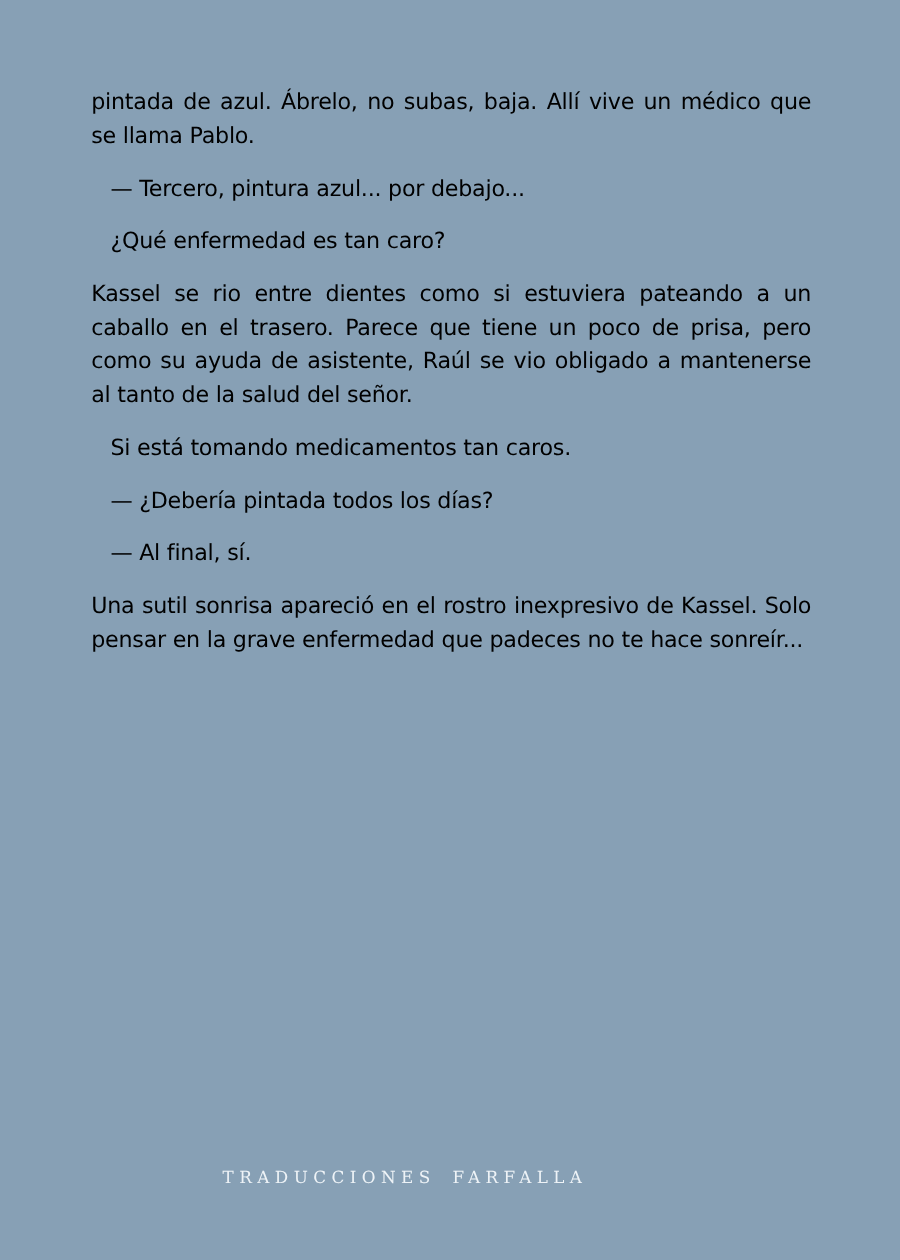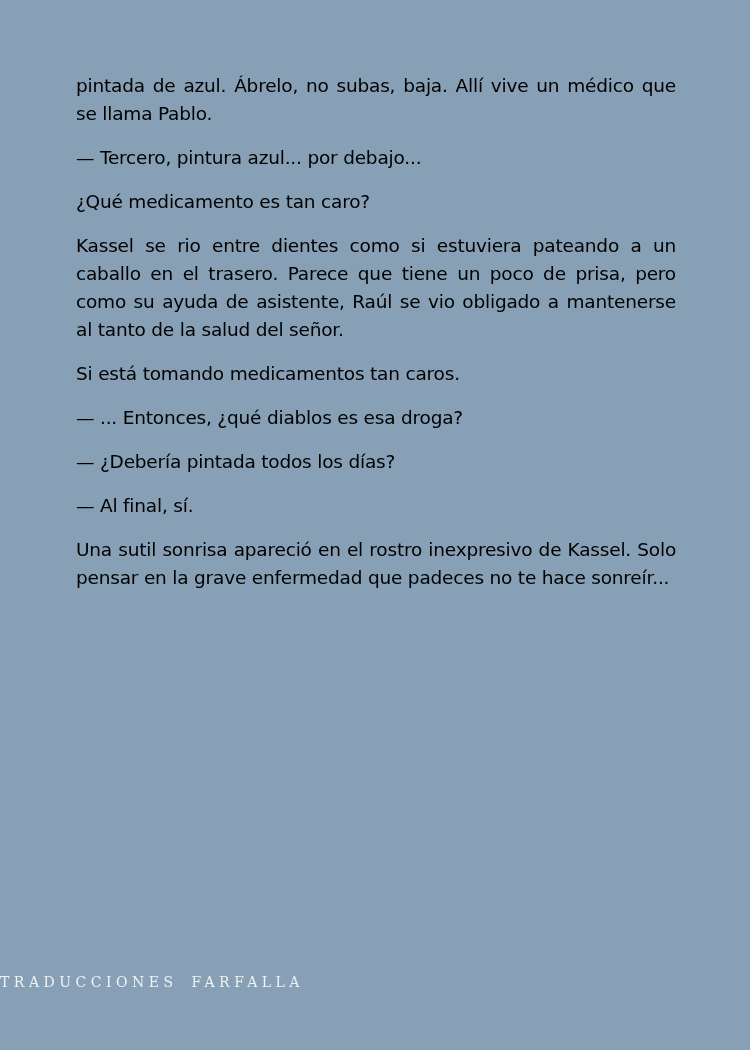--- a/index.html
+++ b/index.html
@@ -23,46 +23,47 @@
       line-height: 28px;
       color: #000000;
       letter-spacing: -0.2px;
     }
     .para {
       margin: 0 0 16px 0;
       text-align: justify;
     }
     .para.left {
       text-align: left;
+      margin-left: 16px;
     }
     .footer {
       position: absolute;
       left: 0;
       width: 675px;
       top: 974px;
+      text-align: center;
       font-family: "DejaVu Serif", serif;
       font-size: 14px;
       letter-spacing: 4.5px;
       color: #eef3f7;
     }
     .footer .gap {
       display: inline-block;
       width: 14px;
     }
   </style>
 </head>
 <body>
 
 <div class="page">
   <p class="para">pintada de azul. Ábrelo, no subas, baja. Allí vive un médico que se llama Pablo.</p>
   <p class="para left">— Tercero, pintura azul... por debajo...</p>
-  <p class="para left">¿Qué medicamento es tan caro?</p>
+  <p class="para left">¿Qué enfermedad es tan caro?</p>
   <p class="para">Kassel se rio entre dientes como si estuviera pateando a un caballo en el trasero. Parece que tiene un poco de prisa, pero como su ayuda de asistente, Raúl se vio obligado a mantenerse al tanto de la salud del señor.</p>
   <p class="para left">Si está tomando medicamentos tan caros.</p>
-  <p class="para left">— ... Entonces, ¿qué diablos es esa droga?</p>
   <p class="para left">— ¿Debería pintada todos los días?</p>
   <p class="para left">— Al final, sí.</p>
   <p class="para">Una sutil sonrisa apareció en el rostro inexpresivo de Kassel. Solo pensar en la grave enfermedad que padeces no te hace sonreír...</p>
 </div>
 
 <div class="footer">
   <span>TRADUCCIONES</span><span class="gap"></span><span>FARFALLA</span>
 </div>
 
 </body></html>

